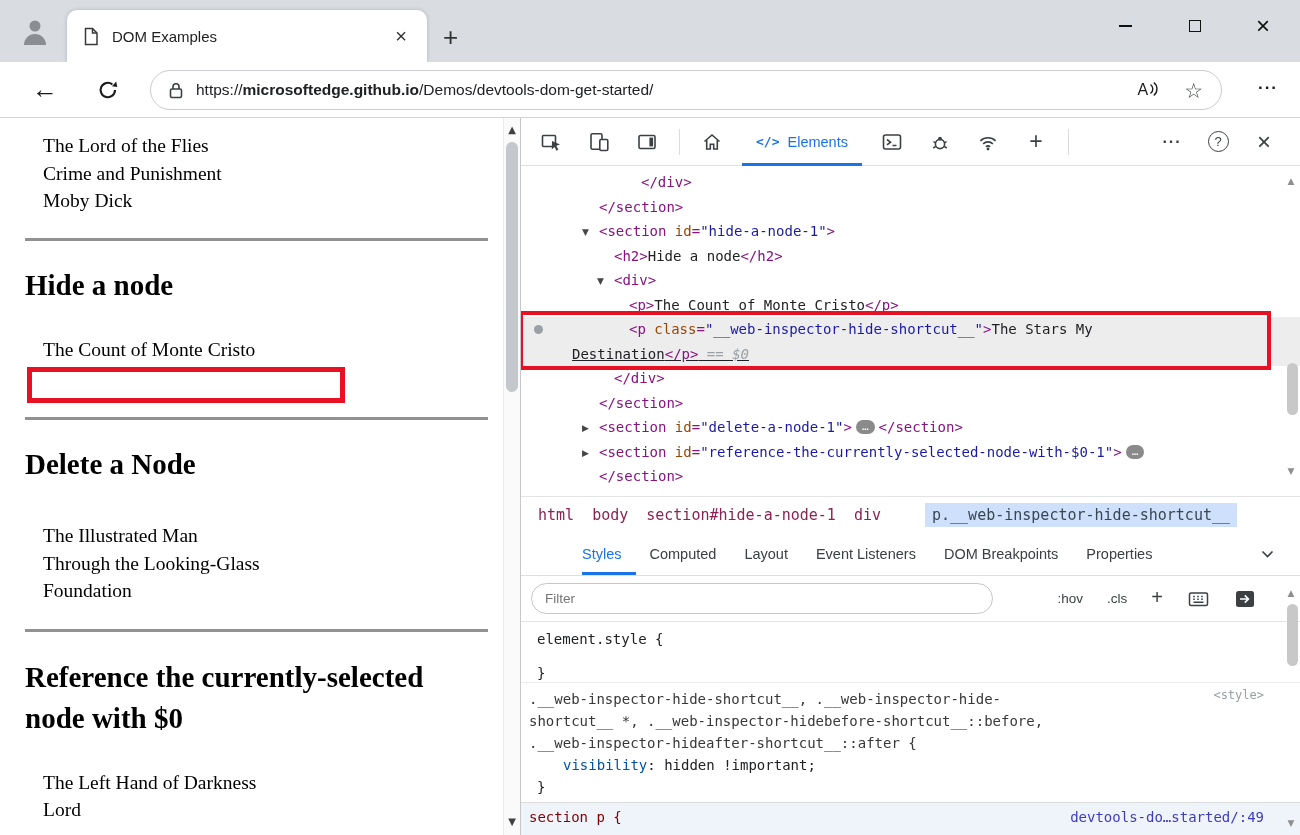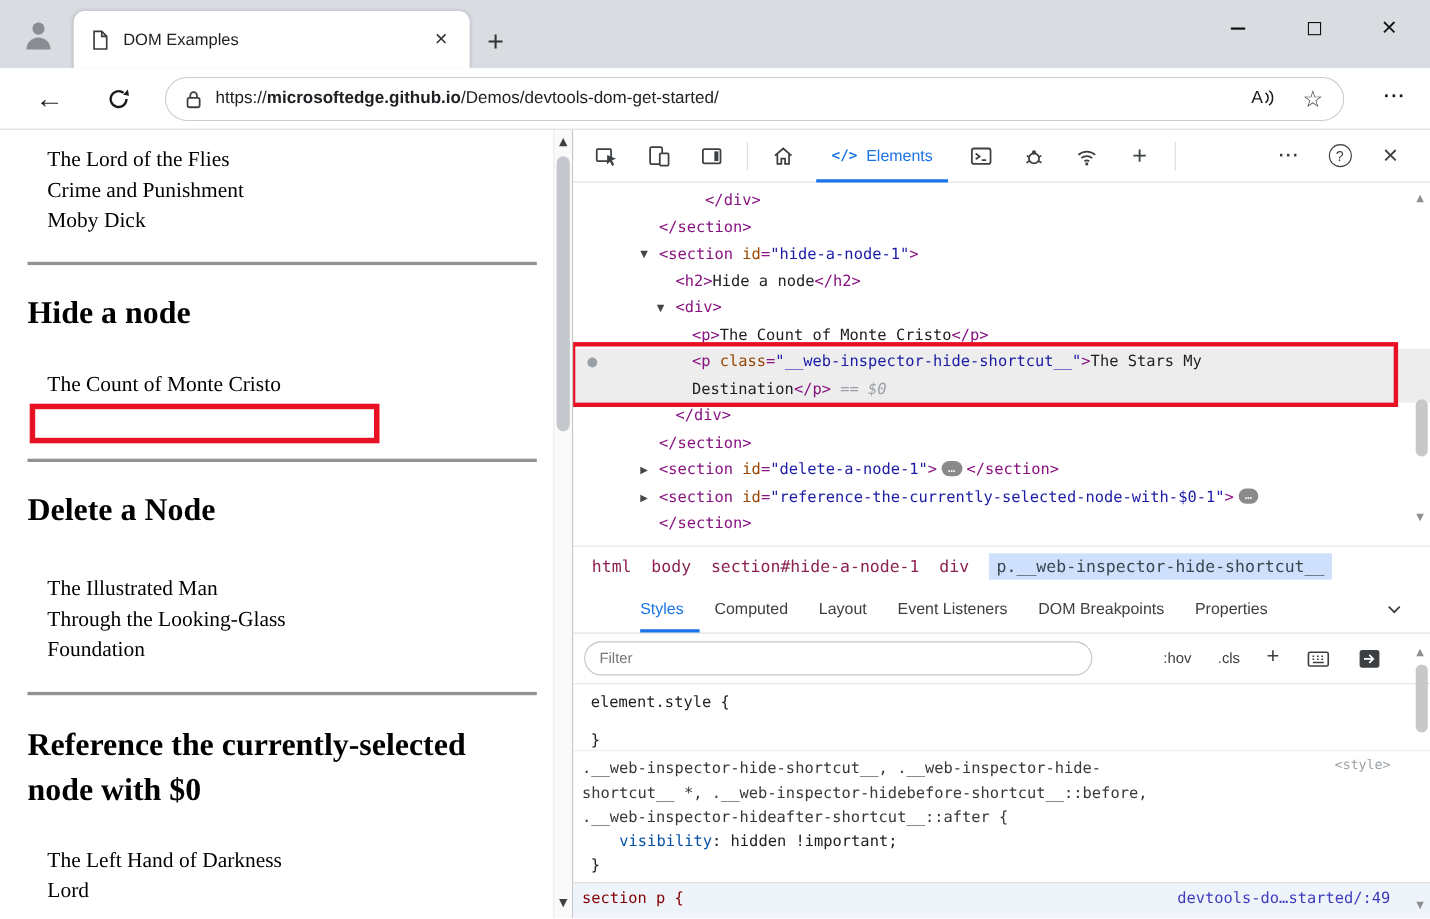--- a/index.html
+++ b/index.html
@@ -86,21 +86,21 @@
   .sg-attr{color:#994500;}
   .sg-val{color:#1a1aa6;}
   .sg-text{color:#202124;}
   .sg-dim{color:#9aa0a6;font-style:italic;}
   .sg-pill{display:inline-block;background:#8a8a8a;color:#fff;border-radius:8px;padding:0 6px;font-size:11px;line-height:14px;vertical-align:2px;margin:0 4px;}
   .dt-annotation{position:absolute;left:-2px;width:752px;top:145px;height:59px;border:4px solid var(--annotation);pointer-events:none;z-index:5;}
 
   
   .crumbs{height:36px;border-top:1px solid #e4e4e4;display:flex;align-items:center;gap:18px;padding-left:17px;font-family:"DejaVu Sans Mono","Liberation Mono",monospace;font-size:15px;overflow:hidden;}
   .crumb{color:#8b2252;white-space:nowrap;}
-  .crumb.selected{background:var(--crumb-bg);padding:3px 7px;color:#37474f;}
+  .crumb.selected{background:var(--crumb-bg);padding:3px 7px;color:#37474f;margin-left:26px;}
 
   
   .panel-tabs{height:44px;border-bottom:1px solid #dfdfdf;display:flex;align-items:center;padding-left:25px;position:relative;}
   .ptab{padding:0 14px;height:100%;display:flex;align-items:center;font-size:14.5px;color:#3c4043;white-space:nowrap;}
   .ptab:first-child{padding-left:0;margin-left:36px;}
   .ptab.selected{color:var(--accent);box-shadow:inset 0 -3px 0 var(--accent);}
   .tabs-chevron{position:absolute;right:26px;top:18px;}
 
   
   .filter-row{height:46px;border-bottom:1px solid #e4e4e4;display:flex;align-items:center;padding:0 10px;}
@@ -291,21 +291,21 @@
 
     <div class="dom-tree">
       <div>
           <div class="dom-line" style="padding-left: 120px;"><span class="sg-tag">&lt;/div&gt;</span></div>
           <div class="dom-line" style="padding-left: 78px;"><span class="sg-tag">&lt;/section&gt;</span></div>
           <div class="dom-line" style="padding-left: 78px;"><span class="tree-arrow" style="left: 61px;">▼</span><span class="sg-tag">&lt;section</span><span class="sg-attr"> id</span><span class="sg-tag">=</span><span class="sg-val">"hide-a-node-1"</span><span class="sg-tag">&gt;</span></div>
           <div class="dom-line" style="padding-left: 93px;"><span class="sg-tag">&lt;h2&gt;</span><span class="sg-text">Hide a node</span><span class="sg-tag">&lt;/h2&gt;</span></div>
           <div class="dom-line" style="padding-left: 93px;"><span class="tree-arrow" style="left: 76px;">▼</span><span class="sg-tag">&lt;div&gt;</span></div>
           <div class="dom-line" style="padding-left: 108px;"><span class="sg-tag">&lt;p&gt;</span><span class="sg-text">The Count of Monte Cristo</span><span class="sg-tag">&lt;/p&gt;</span></div>
           <div class="dom-line selected" style="padding-left: 108px;"><span class="node-dot"></span><span class="sg-tag">&lt;p</span><span class="sg-attr"> class</span><span class="sg-tag">=</span><span class="sg-val">"__web-inspector-hide-shortcut__"</span><span class="sg-tag">&gt;</span><span class="sg-text">The Stars My</span></div>
-          <div class="dom-line selected" style="padding-left: 108px;"><span class="sg-text">Destination</span><span class="sg-tag">&lt;/p&gt;</span><span class="sg-dim"> == $0</span></div>
+          <div class="dom-line selected" style="padding-left: 51px; text-decoration: underline;"><span class="sg-text">Destination</span><span class="sg-tag">&lt;/p&gt;</span><span class="sg-dim"> == $0</span></div>
           <div class="dom-line" style="padding-left: 93px;"><span class="sg-tag">&lt;/div&gt;</span></div>
           <div class="dom-line" style="padding-left: 78px;"><span class="sg-tag">&lt;/section&gt;</span></div>
           <div class="dom-line" style="padding-left: 78px;"><span class="tree-arrow" style="left: 61px;">▶</span><span class="sg-tag">&lt;section</span><span class="sg-attr"> id</span><span class="sg-tag">=</span><span class="sg-val">"delete-a-node-1"</span><span class="sg-tag">&gt;</span><span class="sg-pill">…</span><span class="sg-tag">&lt;/section&gt;</span></div>
           <div class="dom-line" style="padding-left: 78px;"><span class="tree-arrow" style="left: 61px;">▶</span><span class="sg-tag">&lt;section</span><span class="sg-attr"> id</span><span class="sg-tag">=</span><span class="sg-val">"reference-the-currently-selected-node-with-$0-1"</span><span class="sg-tag">&gt;</span><span class="sg-pill">…</span></div>
           <div class="dom-line" style="padding-left: 78px;"><span class="sg-tag">&lt;/section&gt;</span></div>
         </div>
       <div class="dt-annotation"></div>
     </div>
 
     <div class="crumbs">

